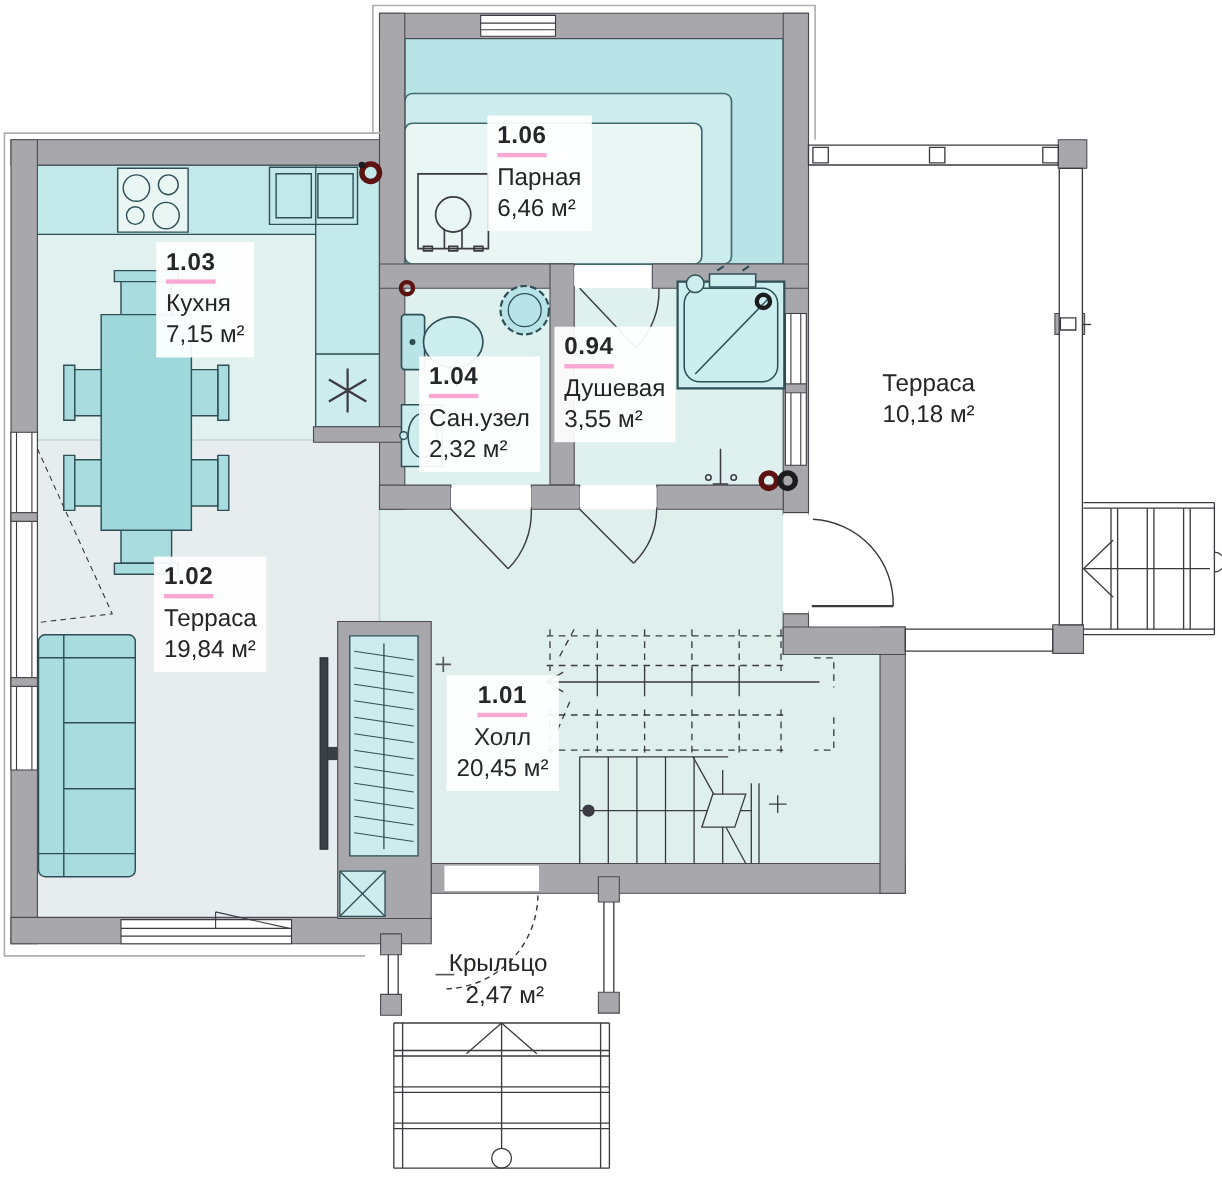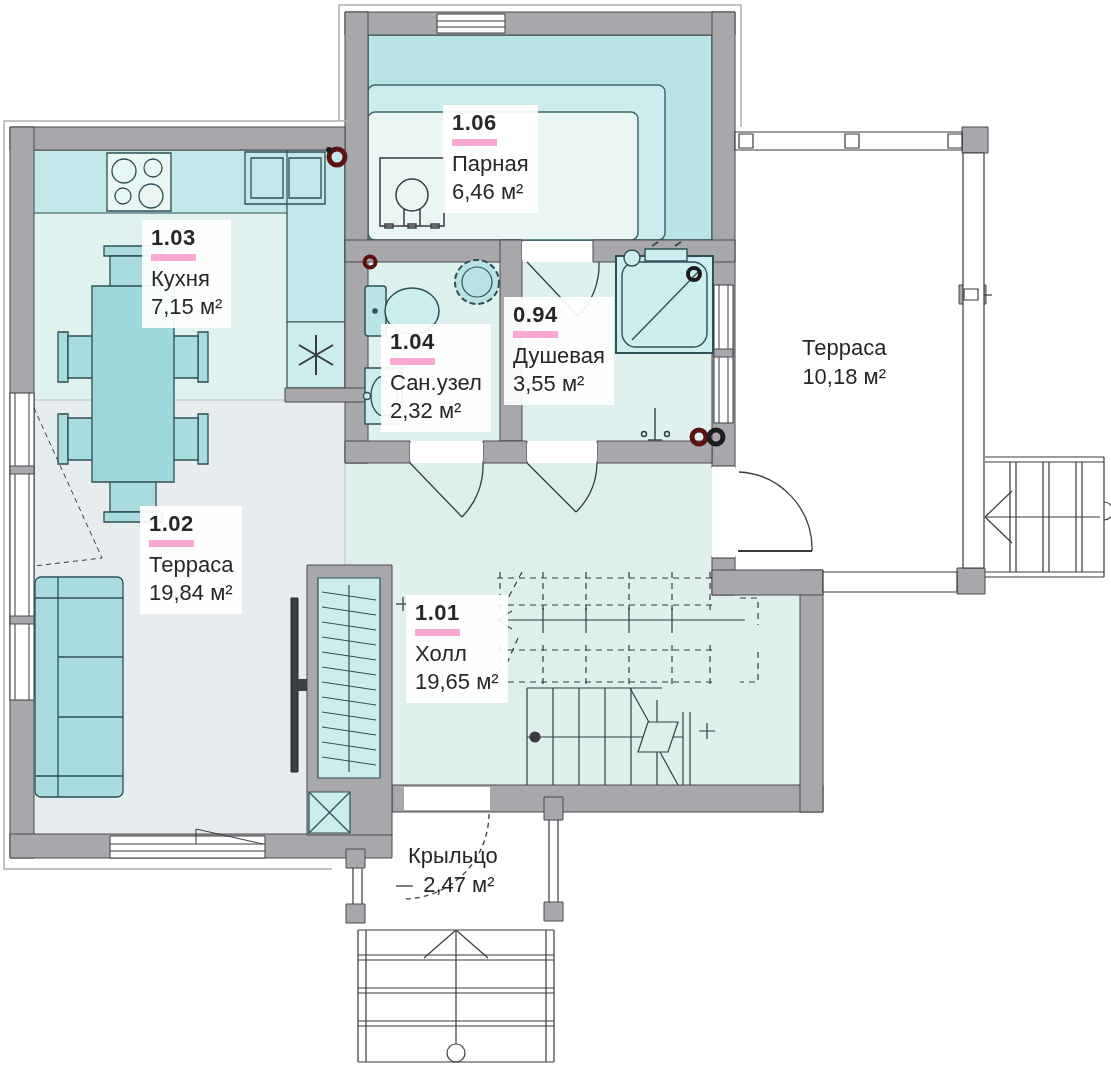--- a/index.html
+++ b/index.html
@@ -2,21 +2,21 @@
 <html style="--c-wall: #a8a8ac; --c-wallline: #4a4a4f; --c-floorkitchen: #e0f1ef; --c-floorliving: #e7edee; --c-floorhall: #dff0ec; --c-floorbath: #def1ef; --c-bench1: #b9e4e7; --c-bench2: #cdecee; --c-bench3: #e9f6f4; --c-counter: #c3e8ea; --c-furniture: #a9dcdf; --c-furniture2: #cdeeef; --c-furnline: #2e4f55; --c-thinline: #3a3a40; --c-red: #5d1212; --c-black: #1c1c1e;"><head>
 <meta charset="utf-8">
 <style>
   html,body{margin:0;padding:0;background:#ffffff;}
   #stage{position:relative;width:1111px;height:1080px;background:#ffffff;overflow:hidden;
          font-family:"Liberation Sans",sans-serif;}
   #plan-svg{position:absolute;left:0;top:0;}
   .room-label{position:absolute;background:rgba(255,255,255,.93);padding:4px 9px 6px 9px;
               font-size:22px;line-height:1.3;color:#26262a;white-space:nowrap;}
   .room-label.bare{background:transparent;padding:2px 4px;text-align:center;}
-  .room-number{font-weight:700;display:inline-block;border-bottom:7px solid #f9a8d4;
+  .room-number{font-weight:700;display:inline-block;border-bottom:4px solid #f9a8d4;
                padding-bottom:1px;margin-bottom:4px;letter-spacing:.5px;}
   .room-number:empty{display:none;margin:0;border:0;}
   .room-name,.room-area{font-weight:400;}
   
   svg *{vector-effect:non-scaling-stroke;}
 </style>
 </head>
 <body>
 
 <div id="stage">
@@ -401,31 +401,31 @@
     <div class="room-name">Душевая</div>
     <div class="room-area">3,55 м²</div>
   </div>
 
   <div class="room-label" style="left:140px;top:506px;">
     <div class="room-number">1.02</div>
     <div class="room-name">Терраса</div>
     <div class="room-area">19,84 м²</div>
   </div>
 
-  <div class="room-label" style="left:406px;top:595px;">
+  <div class="room-label" style="left:406px;top:614px;text-align:center;">
     <div class="room-number">1.01</div>
     <div class="room-name">Холл</div>
-    <div class="room-area">19,65 м²</div>
+    <div class="room-area">20,45 м²</div>
   </div>
 
   <div class="room-label bare" style="left:798px;top:332px;">
 
     <div class="room-name">Терраса</div>
     <div class="room-area">10,18 м²</div>
   </div>
 
-  <div class="room-label bare" style="left:404px;top:840px;">
+  <div class="room-label bare" style="left:404px;top:860px;">
 
     <div class="room-name">Крыльцо</div>
     <div class="room-area" style="padding-left:12px;">2,47 м²</div>
   </div>
 
 </div>
 
 </body></html>

